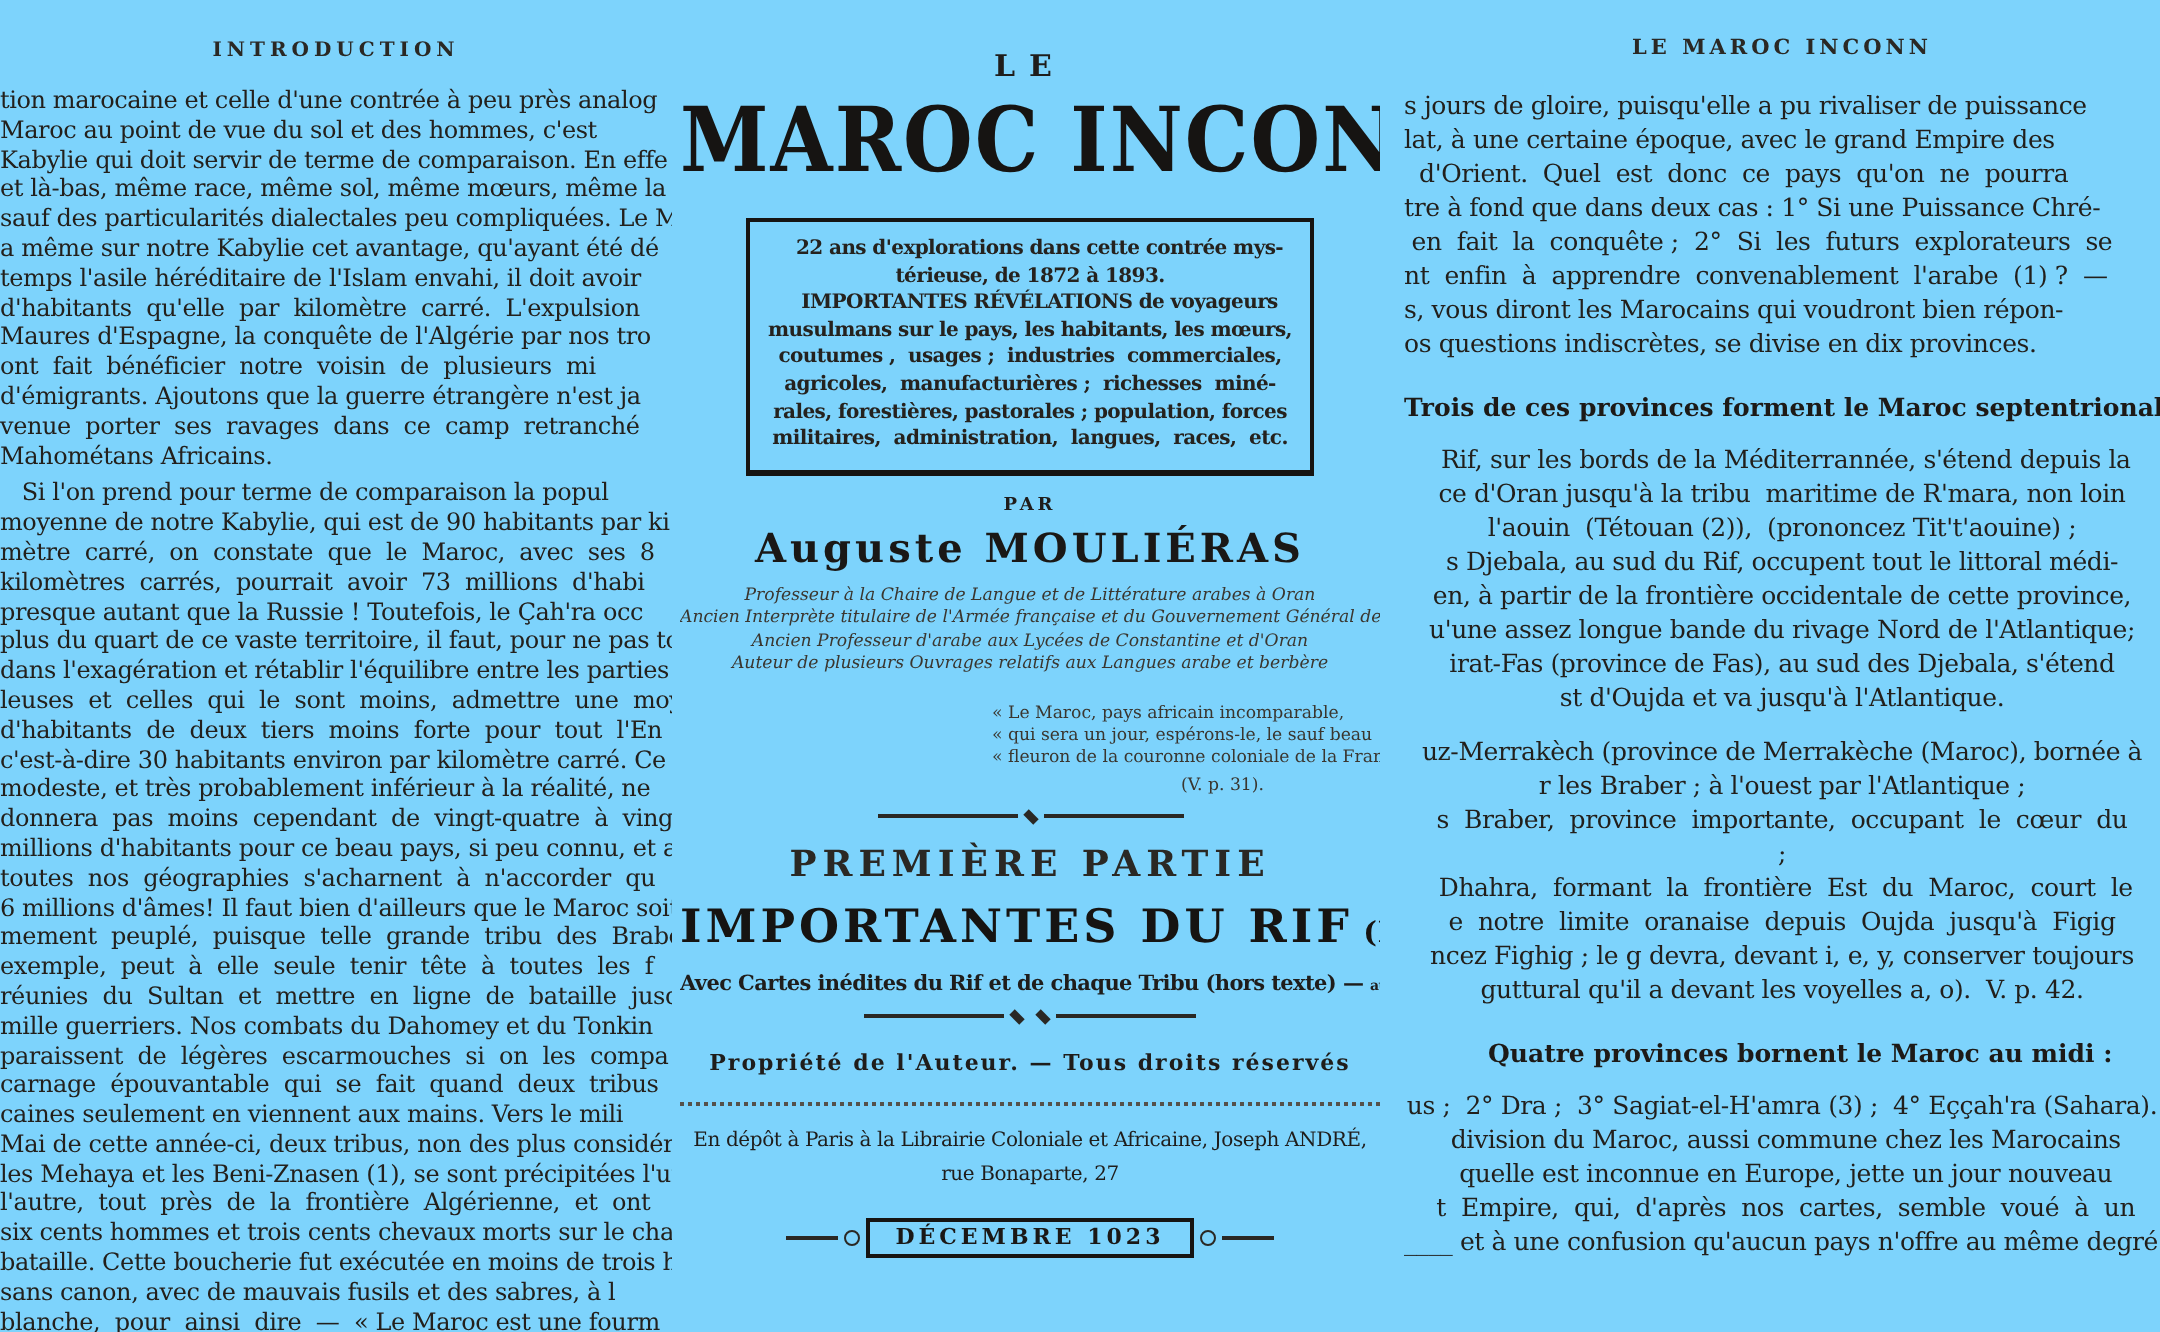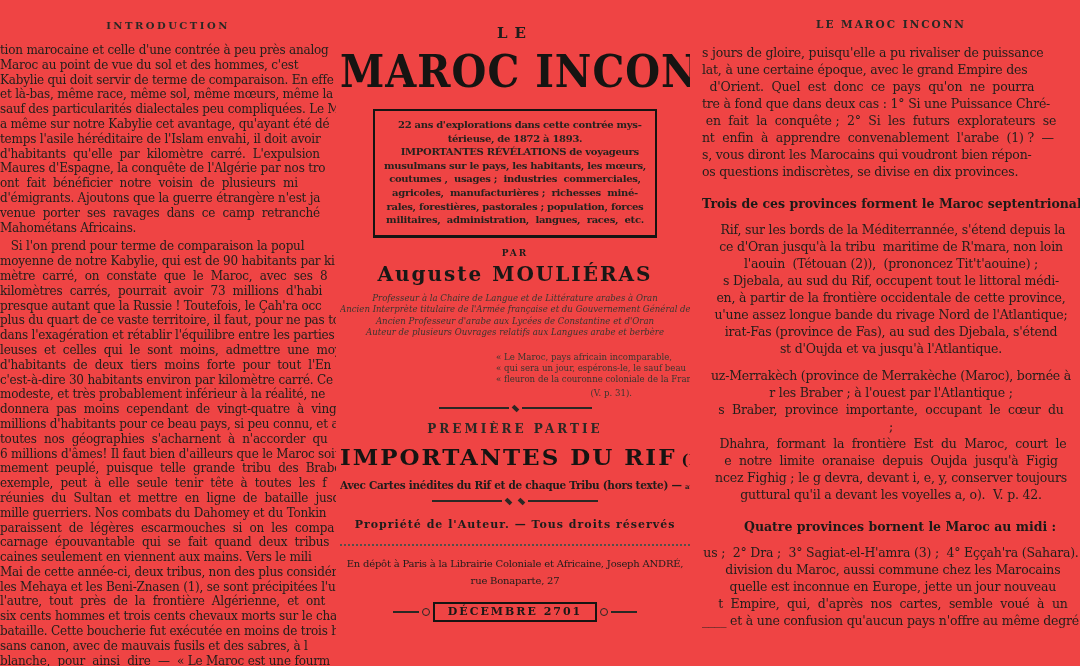--- a/index.html
+++ b/index.html
@@ -1,16 +1,16 @@
 <!DOCTYPE html>
 <html><head>
 <meta charset="utf-8">
 <style>
   html,body{margin:0;padding:0;background:#ffffff;}
-  .spread{position:relative;width:1080px;height:666px;background:#ef4444;overflow:hidden;
+  .spread{position:relative;width:1080px;height:666px;background:#7dd3fc;overflow:hidden;
           color:#1f1d1b;font-family:"DejaVu Serif", serif;}
   .page{position:absolute;top:0;height:666px;overflow:hidden;}
 
   
   .page-left{left:0;width:336px;}
   .running-head{text-align:center;font-size:10px;font-weight:bold;letter-spacing:2.5px;color:#2a2824;}
   .page-left .running-head{margin-top:20px;}
   .bodytext{white-space:pre;font-size:12px;letter-spacing:-0.2px;color:#23201c;}
   .page-left .bodytext{line-height:14.8px;}
   .page-left .para1{margin-top:12px;}
@@ -27,21 +27,21 @@
   .tp-par{margin-top:10px;font-size:9px;font-weight:bold;letter-spacing:2px;}
   .tp-author{margin-top:4px;font-size:20px;font-weight:bold;letter-spacing:2px;color:#1a1816;text-align:center;}
   .tp-credentials{margin-top:7px;font-size:8.6px;font-style:italic;line-height:11.5px;
                   white-space:pre;color:#3a362f;}
   .tp-quote{margin:13px 16px 0 auto;width:178px;text-align:left;font-size:8.6px;line-height:11px;
             white-space:pre;color:#3a362f;}
   .tp-quote-ref{margin-top:3px;text-align:right;padding-right:58px;font-size:8.6px;color:#3a362f;}
   .rule-orn{display:flex;align-items:center;justify-content:center;margin:7px auto 0;}
   .rule-orn .bar{height:2px;background:#2a2824;width:70px;}
   .rule-orn .mid{width:7px;height:7px;background:#2a2824;transform:rotate(45deg) scaleY(.55);margin:0 3px;}
-  .tp-partie{margin-top:10px;font-size:12px;letter-spacing:3px;font-weight:bold;color:#2a2824;}
+  .tp-partie{margin-top:10px;font-size:18px;letter-spacing:3px;font-weight:bold;color:#2a2824;}
   .tp-riftitle{margin-top:7px;white-space:nowrap;overflow:hidden;}
   .tp-riftitle .main{font-size:23px;font-weight:bold;letter-spacing:2px;color:#161412;}
   .tp-riftitle .sub{font-size:14.5px;font-weight:bold;letter-spacing:0.5px;color:#161412;}
   .tp-maps{margin-top:9px;font-size:10.5px;font-weight:bold;letter-spacing:-0.3px;white-space:nowrap;}
   .tp-maps .scale{font-size:7px;}
   .tp-rights{margin-top:13px;font-size:11px;font-weight:bold;letter-spacing:1px;white-space:nowrap;}
   .dotted-rule{margin:13px auto 0;width:100%;border-top:2px dotted #55504a;height:0;}
   .tp-depot{margin-top:9px;font-size:10px;line-height:17px;letter-spacing:-0.2px;white-space:pre;}
   .cartouche{display:flex;align-items:center;justify-content:center;margin-top:13px;}
   .cartouche .bar{height:1.5px;background:#2a2824;width:26px;}
@@ -150,21 +150,21 @@
       <span class="mid"></span>
       <span class="bar"></span>
     </div>
     <div class="tp-rights">Propriété de l'Auteur. — Tous droits réservés</div>
     <div class="dotted-rule"></div>
     <div class="tp-depot">En dépôt à Paris à la Librairie Coloniale et Africaine, Joseph ANDRÉ,
 rue Bonaparte, 27</div>
     <div class="cartouche">
       <span class="bar"></span>
       <span class="mid"></span>
-      <span class="datebox">DÉCEMBRE 2701</span>
+      <span class="datebox">DÉCEMBRE 1023</span>
       <span class="mid"></span>
       <span class="bar"></span>
     </div>
   </section>
 
   <section class="page page-right">
     <div class="running-head">LE MAROC INCONN</div>
     <div class="bodytext para">s jours de gloire, puisqu'elle a pu rivaliser de puissance
 lat, à une certaine époque, avec le grand Empire des
   d'Orient.  Quel  est  donc  ce  pays  qu'on  ne  pourra

